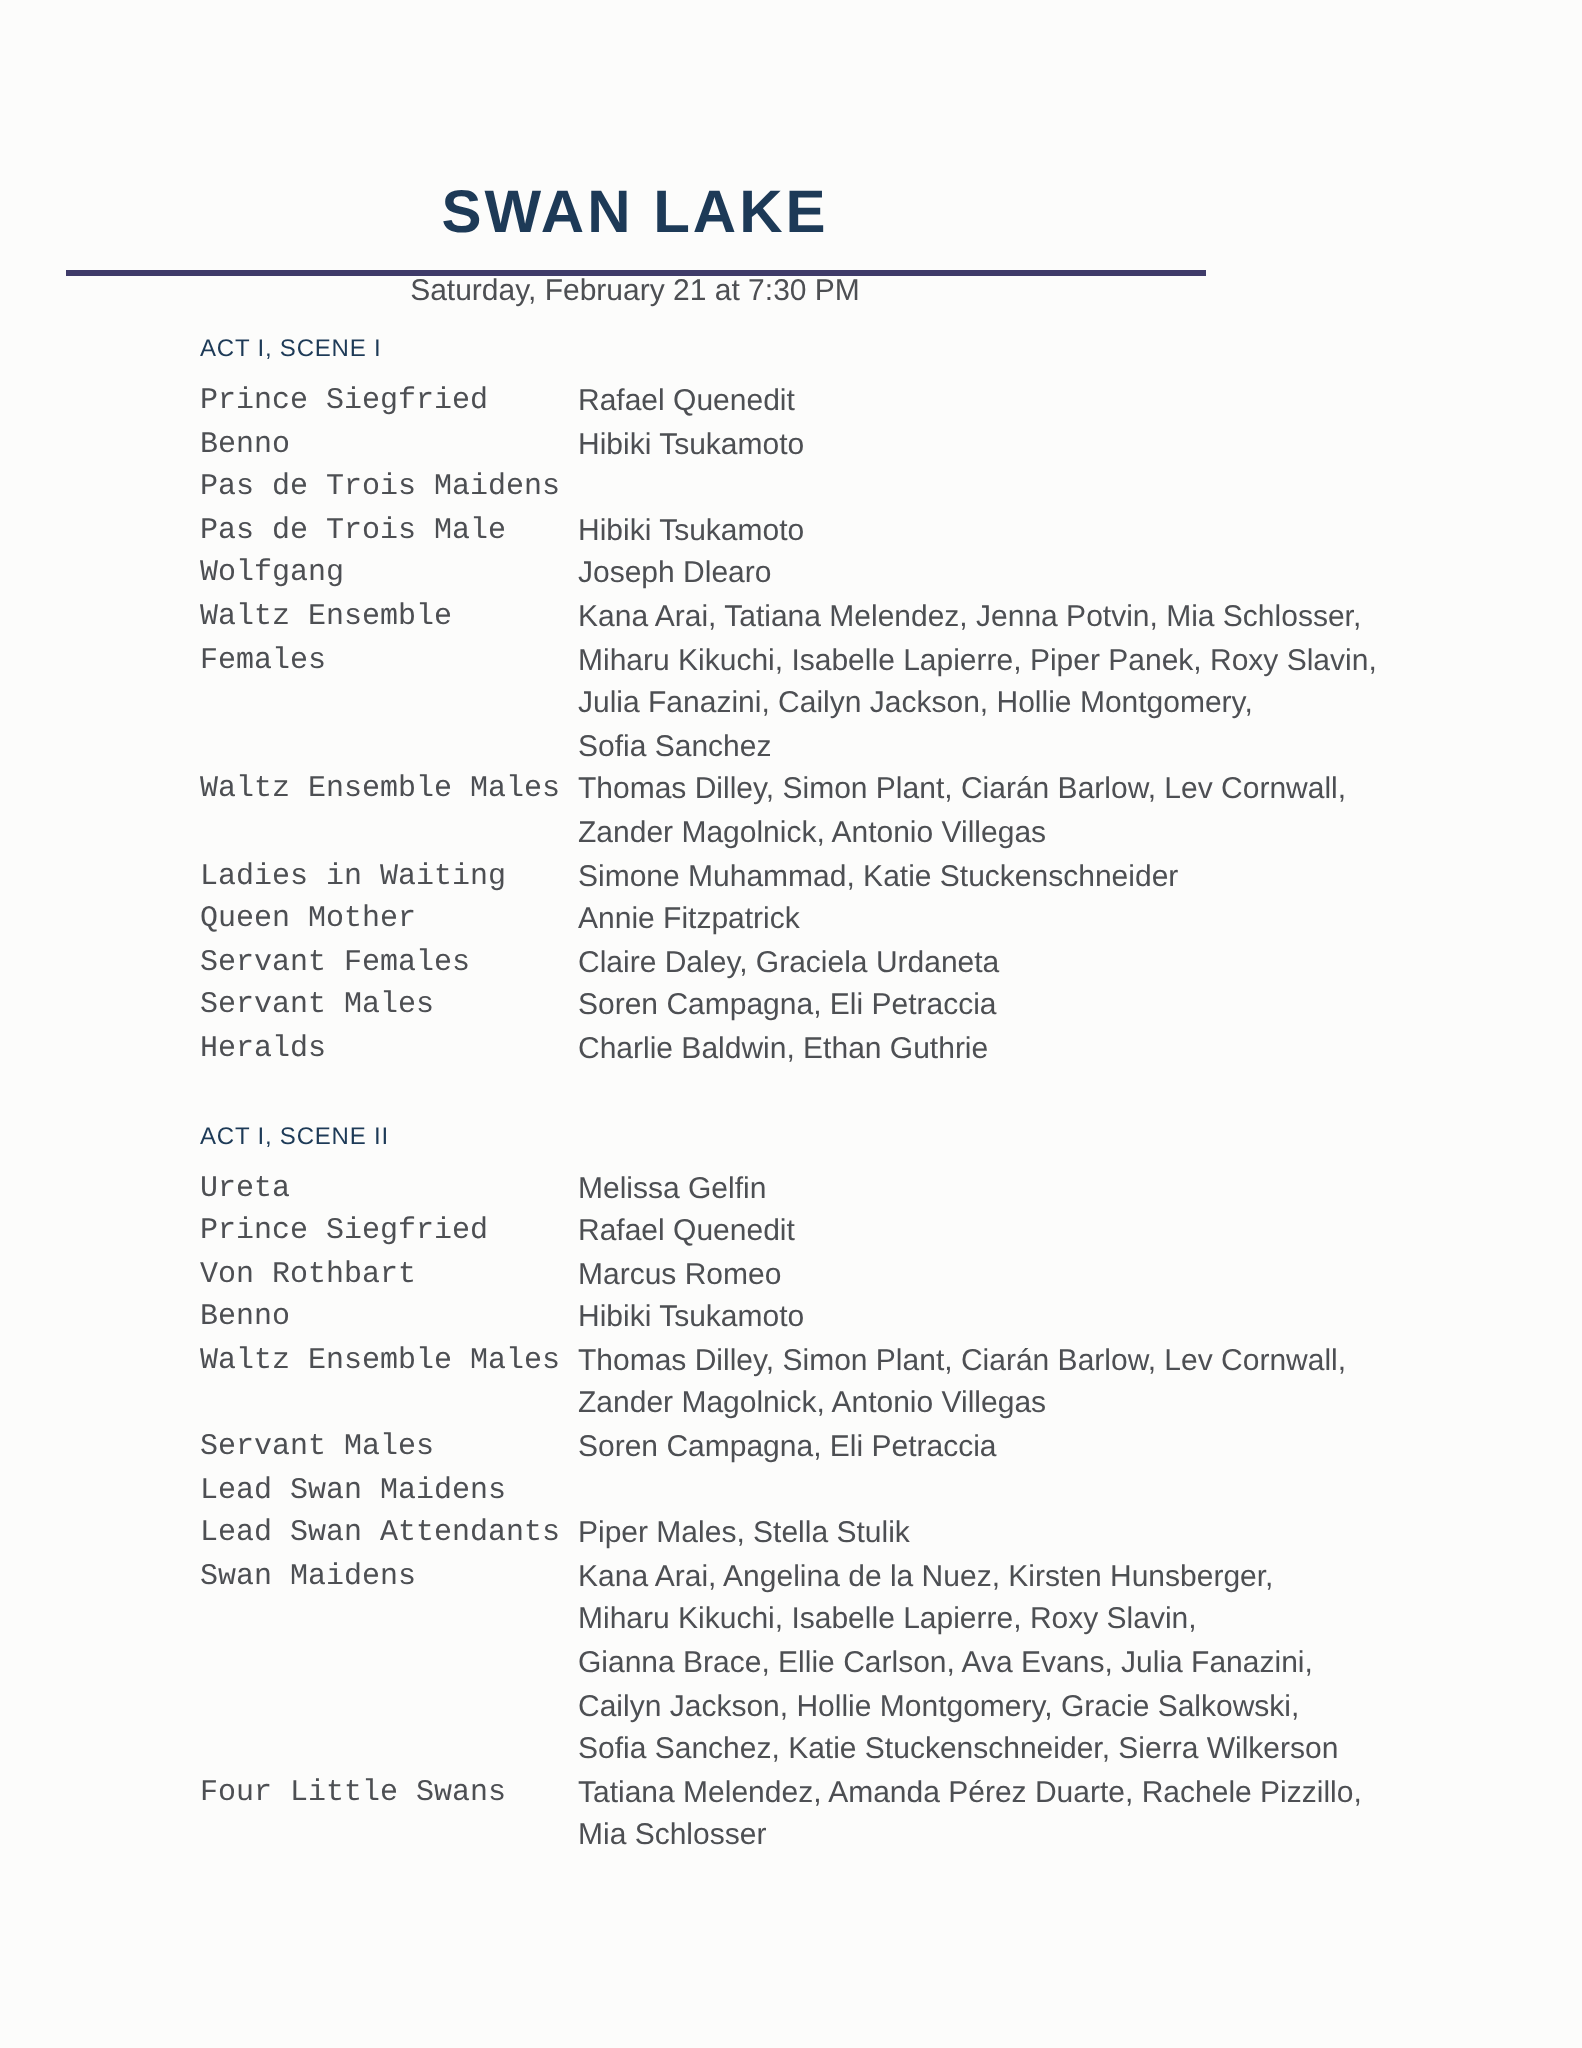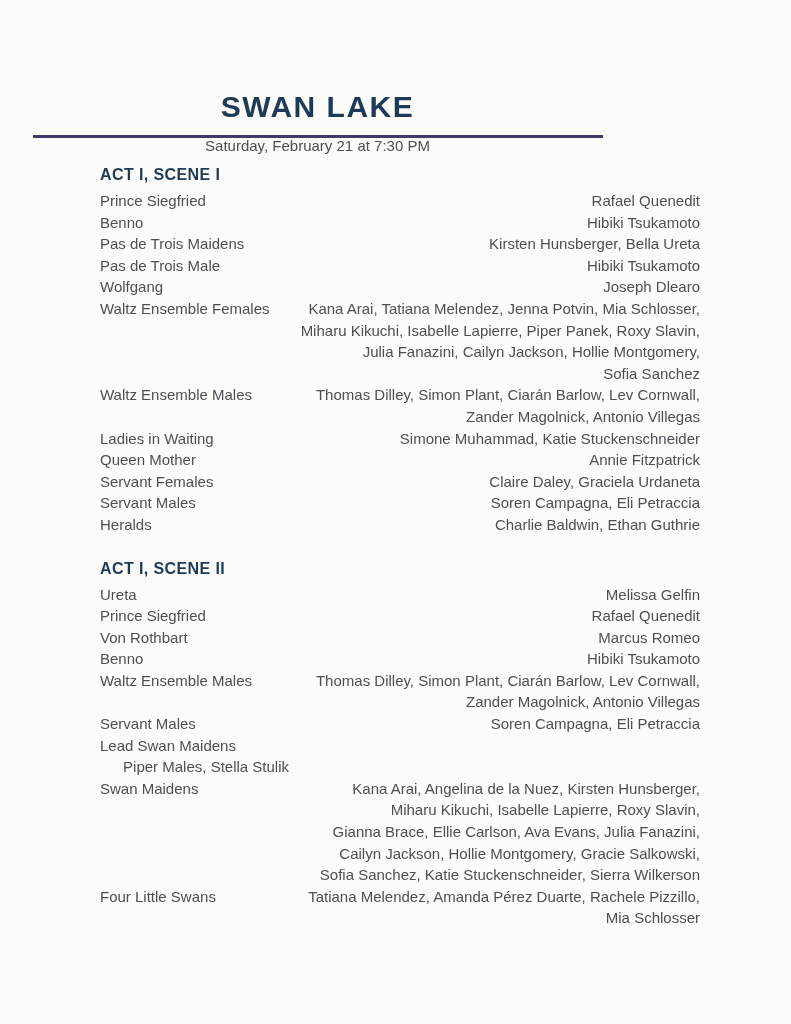--- a/index.html
+++ b/index.html
@@ -46,38 +46,38 @@
     color:var(--text);
   }
   .cast-sections{
     margin:10px 0 0 100px;
     width:600px;
   }
   .cast-section{margin:0 0 0 0;}
   .cast-section + .cast-section{margin-top:22px;}
   .section-heading{
     margin:0 0 5px 0;
-    font-size:16px;
+    font-size:12px;
     line-height:21px;
-    font-weight:bold;
+    font-weight:normal;
     letter-spacing:0.4px;
     color:var(--navy);
   }
   .cast-row{
     display:grid;
     grid-template-columns:189px 1fr;
     font-size:15px;
     line-height:21.6px;
   }
   .role-label{
     padding-right:8px;
+    font-family:Liberation Mono, monospace;
   }
   .cast-names{
     white-space:pre-line;
-    text-align:right;
   }
 </style>
 </head>
 <body>
 
 <div class="page">
 
   <div class="header">
     <h1 class="program-title">SWAN LAKE</h1>
     <hr class="title-rule">
@@ -93,21 +93,20 @@
       <div class="cast-names">Rafael Quenedit</div>
     </div>
 
     <div class="cast-row">
       <div class="role-label">Benno</div>
       <div class="cast-names">Hibiki Tsukamoto</div>
     </div>
 
     <div class="cast-row">
       <div class="role-label">Pas de Trois Maidens</div>
-      <div class="cast-names">Kirsten Hunsberger, Bella Ureta</div>
     </div>
 
     <div class="cast-row">
       <div class="role-label">Pas de Trois Male</div>
       <div class="cast-names">Hibiki Tsukamoto</div>
     </div>
 
     <div class="cast-row">
       <div class="role-label">Wolfgang</div>
       <div class="cast-names">Joseph Dlearo</div>
@@ -186,20 +185,21 @@
     <div class="cast-row">
       <div class="role-label">Servant Males</div>
       <div class="cast-names">Soren Campagna, Eli Petraccia</div>
     </div>
 
     <div class="cast-row">
       <div class="role-label">Lead Swan Maidens</div>
     </div>
 
     <div class="cast-row">
+      <div class="role-label">Lead Swan Attendants</div>
       <div class="cast-names">Piper Males, Stella Stulik</div>
     </div>
 
     <div class="cast-row">
       <div class="role-label">Swan Maidens</div>
       <div class="cast-names">Kana Arai, Angelina de la Nuez, Kirsten Hunsberger,
 Miharu Kikuchi, Isabelle Lapierre, Roxy Slavin,
 Gianna Brace, Ellie Carlson, Ava Evans, Julia Fanazini,
 Cailyn Jackson, Hollie Montgomery, Gracie Salkowski,
 Sofia Sanchez, Katie Stuckenschneider, Sierra Wilkerson</div>

